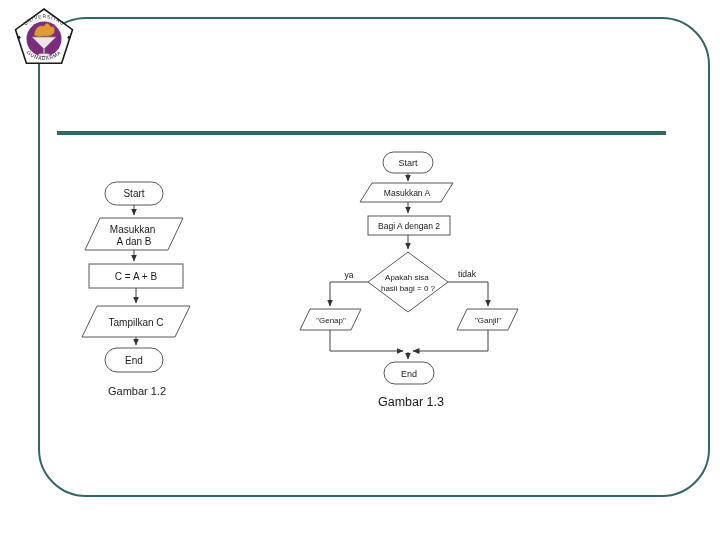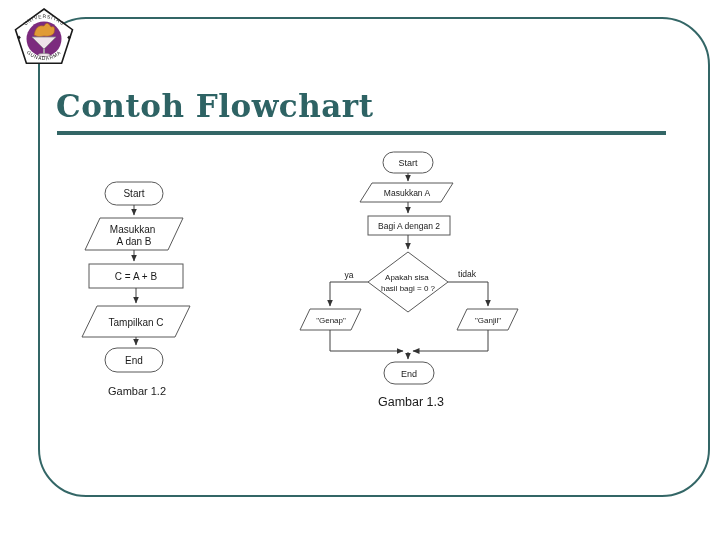--- a/index.html
+++ b/index.html
@@ -48,21 +48,20 @@
     <polygon points="8,29.5 9.8,31.5 8,33.5 6.2,31.5" fill="#1a1a1a"></polygon>
     <polygon points="58,29.5 59.8,31.5 58,33.5 56.2,31.5" fill="#1a1a1a"></polygon>
     <text class="ring-text mid">
       <textPath href="#arcTop" startOffset="50%" text-anchor="middle">UNIVERSITAS</textPath>
     </text>
     <text class="ring-text mid">
       <textPath href="#arcBottom" startOffset="50%" text-anchor="middle">GUNADARMA</textPath>
     </text>
   </svg>
 
-  <div class="title">Contoh Flowchart</div>
   <div class="title-rule"></div>
 
   <svg class="charts" viewBox="0 0 720 540">
     <defs>
       <marker id="arr" markerWidth="8" markerHeight="8" refX="6.5" refY="3" orient="auto">
         <path d="M0,0 L7,3 L0,6 Z" fill="#333333"></path>
       </marker>
     </defs>
 
     <g>

